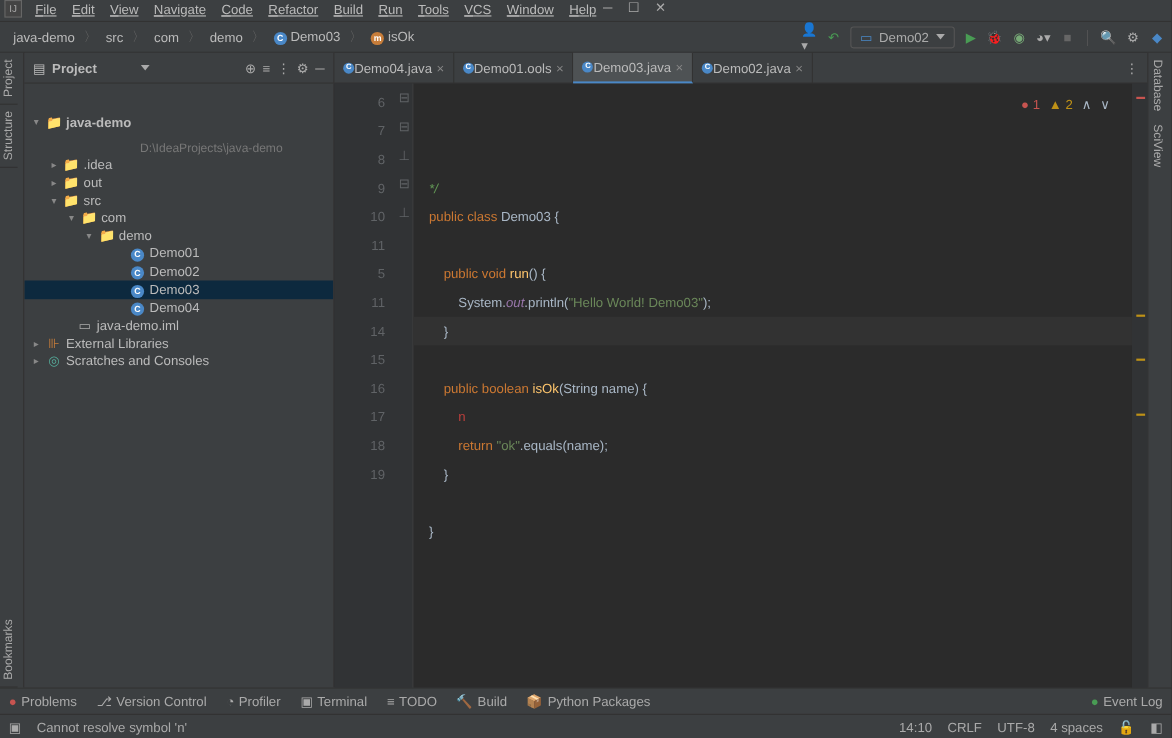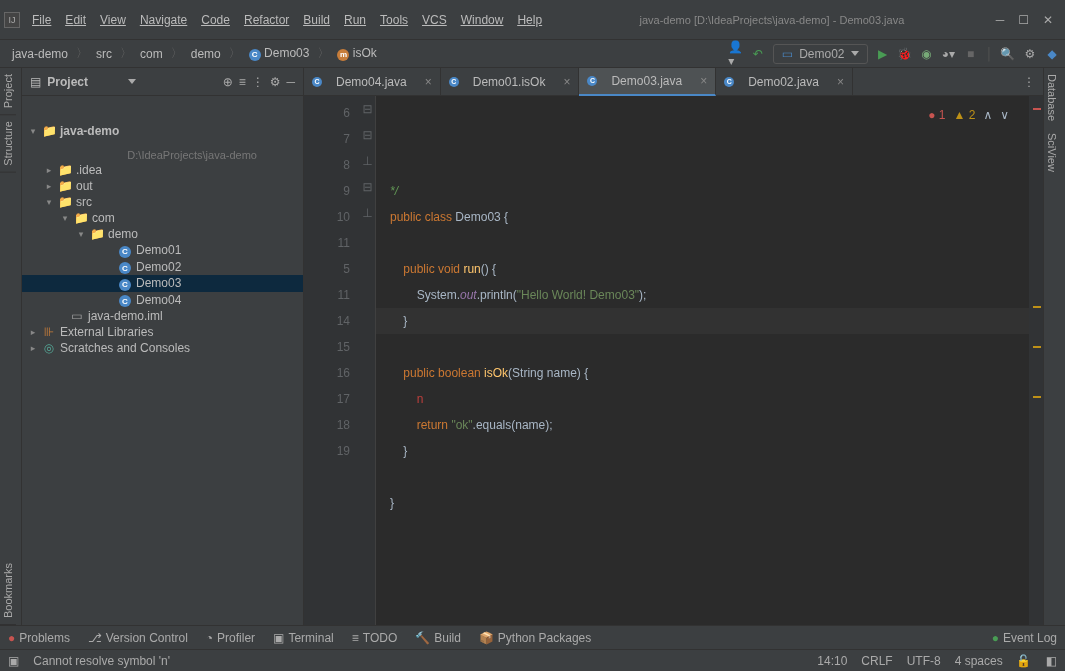--- a/index.html
+++ b/index.html
@@ -1,17 +1,17 @@
 <!DOCTYPE html>
 <html><head>
 <meta charset="utf-8">
 <style>
 * { margin:0; padding:0; box-sizing:border-box; font-family:"Segoe UI",sans-serif; font-size:12px; }
 body { background:#3c3f41; color:#bbb; width:1065px; height:671px; overflow:hidden; display:flex; flex-direction:column; }
-.titlebar { height:40px; background:#3c3f41; display:flex; align-items:center; padding:0 4px; border-bottom:1px solid #323232; }
+.titlebar { height:20px; background:#3c3f41; display:flex; padding:0 4px; border-bottom:1px solid #323232; }
 .titlebar .logo { width:16px; height:16px; background:#444; border:1px solid #666; margin-right:6px; display:flex; align-items:center; justify-content:center; font-size:9px; color:#aaa; }
 .menubar { display:flex; gap:2px; }
 .menubar span { padding:2px 6px; cursor:default;text-decoration:underline; }
 .menubar span u { text-decoration:underline; }
 .titlebar .title { flex:1; text-align:center; color:#888; font-size:11px; }
 .winbtns { display:flex; gap:14px; padding-right:8px; color:#aaa; }
 .navbar { height:28px; background:#3c3f41; display:flex; align-items:center; border-bottom:1px solid #323232; padding:0 6px; }
 .breadcrumb { display:flex; align-items:center; gap:2px; flex:1; }
 .breadcrumb .crumb { padding:2px 6px; color:#bbb; }
 .breadcrumb .sep { color:#666; }
@@ -36,21 +36,21 @@
 .tree .node { display:flex; align-items:center; padding:1px 4px; gap:4px; white-space:nowrap; }
 .tree .node.selected { background:#0d293e; }
 .tree .arrow { width:10px; color:#888; font-size:9px; text-align:center; }
 .tree .fico { width:14px; text-align:center; }
 .tree .label { color:#bbb; }
 .tree .label.bold { font-weight:bold; }
 .tree .hint { color:#777; margin-left:4px; font-size:11px;margin-top:48px; }
 .folder { color:#b0a06e; }
 .editor { flex:1; display:flex; flex-direction:column; background:#2b2b2b; min-width:0; }
 .tabbar { height:28px; background:#3c3f41; display:flex; align-items:center; border-bottom:1px solid #323232; }
-.tab { height:28px; display:flex; align-items:center; padding:0 8px; gap:14px; color:#bbb; border-right:1px solid #323232; }
+.tab { height:28px; display:flex; align-items:center; padding:0 8px; gap:0; color:#bbb; border-right:1px solid #323232; }
 .tab.active { background:#4e5254; border-bottom:2px solid #4a88c7;text-align:center; }
 .tab .close { color:#888; margin-left:4px; }
 .tabspacer { flex:1; }
 .tabmore { padding:0 8px; color:#aaa; }
 .code-area { flex:1; display:flex; position:relative; font-family:"Consolas","Courier New",monospace; font-size:14px; }
 .linenums { width:56px; background:#313335; color:#606366; text-align:right; padding:4px 10px 4px 4px; line-height:26px; }
 .foldcol { width:16px; background:#313335; border-right:1px solid #404040; line-height:26px; color:#606366; text-align:center; font-size:10px; }
 .codepane { flex:1; padding:4px 0 4px 14px; line-height:26px; background:#2b2b2b; white-space:pre; color:#a9b7c6; position:relative; }
 .codepane .hl-line { position:absolute; left:0; right:0; height:26px; background:#323232; z-index:0; }
 .codepane .lines { position:relative; z-index:1; }
@@ -84,21 +84,20 @@
       <span><u>N</u>avigate</span>
       <span><u>C</u>ode</span>
       <span><u>R</u>efactor</span>
       <span><u>B</u>uild</span>
       <span><u>R</u>un</span>
       <span><u>T</u>ools</span>
       <span><u>V</u>CS</span>
       <span><u>W</u>indow</span>
       <span><u>H</u>elp</span>
     </div>
-  <div class="title">java-demo [D:\IdeaProjects\java-demo] - Demo03.java</div>
   <div class="winbtns">
     <span>─</span>
     <span>☐</span>
     <span>✕</span>
   </div>
 </div>
 
 <div class="navbar">
   <div class="breadcrumb" id="breadcrumb">
       <span class="crumb">java-demo</span>
@@ -224,21 +223,21 @@
 
   <div class="editor">
     <div class="tabbar" id="tabbar">
         <div class="tab">
           <span class="circ blue" style="width:10px;height:10px;font-size:7px">C</span>
           <span>Demo04.java</span>
           <span class="close">×</span>
         </div>
         <div class="tab">
           <span class="circ blue" style="width:10px;height:10px;font-size:7px">C</span>
-          <span>Demo01.isOk</span>
+          <span>Demo01.ools</span>
           <span class="close">×</span>
         </div>
         <div class="tab active">
           <span class="circ blue" style="width:10px;height:10px;font-size:7px">C</span>
           <span>Demo03.java</span>
           <span class="close">×</span>
         </div>
         <div class="tab">
           <span class="circ blue" style="width:10px;height:10px;font-size:7px">C</span>
           <span>Demo02.java</span>

